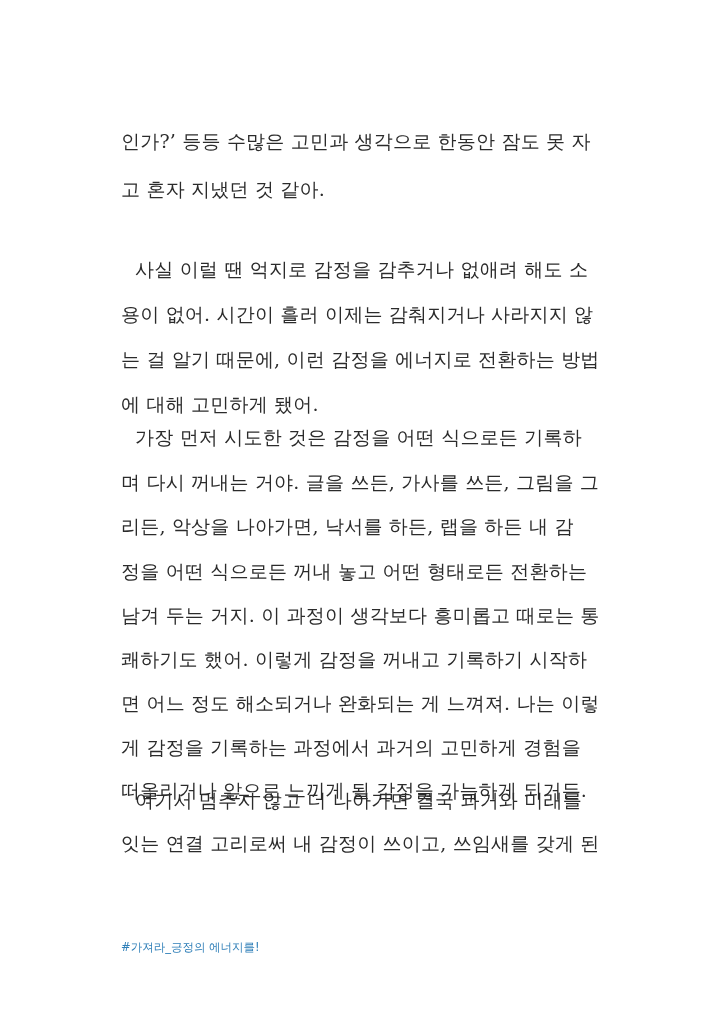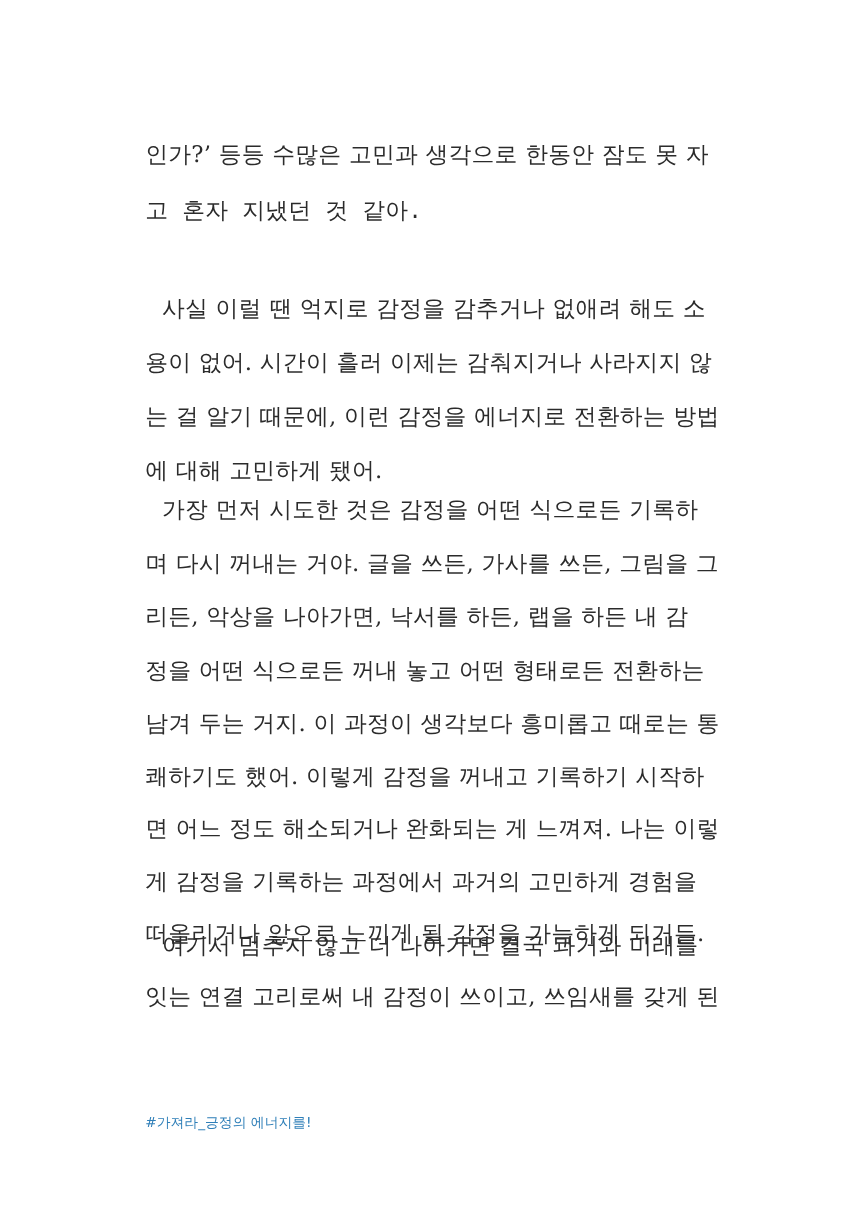--- a/index.html
+++ b/index.html
@@ -11,21 +11,21 @@
       width: 719px;
       height: 1024px;
       position: relative;
       overflow: hidden;
       font-family: "DejaVu Serif", "Liberation Serif", serif;
       color: #2a2a2a;
     }
     .page {
       position: absolute;
       left: 0;
-      top: 0;
+      top: 12px;
       width: 719px;
       height: 783px;
     }
     .text-block {
       position: absolute;
       left: 121px;
       width: 455px;
     }
     .line {
       position: absolute;
@@ -48,21 +48,21 @@
     }
   </style>
 </head>
 <body>
 
 <div class="page">
 
   <div class="text-block">
 
     <div class="line" style="top:116px;">인가?’ 등등 수많은 고민과 생각으로 한동안 잠도 못 자</div>
-    <div class="line" style="top:164px;font-family:Liberation Mono, monospace;">고 혼자 지냈던 것 같아.</div>
+    <div class="line" style="top:164px;">고 혼자 지냈던 것 같아.</div>
 
     <div class="line" style="top: 244px; left: 14px;">  사실 이럴 땐 억지로 감정을 감추거나 없애려 해도 소</div>
     <div class="line" style="top: 289px;">용이 없어. 시간이 흘러 이제는 감춰지거나 사라지지 않</div>
     <div class="line" style="top: 334px; text-align: right;">는 걸 알기 때문에, 이런 감정을 에너지로 전환하는 방법</div>
     <div class="line" style="top: 379px;">에 대해 고민하게 됐어.</div>
 
     <div class="line" style="top:412px; left:14px;">  가장 먼저 시도한 것은 감정을 어떤 식으로든 기록하</div>
     <div class="line" style="top: 457px;">며 다시 꺼내는 거야. 글을 쓰든, 가사를 쓰든, 그림을 그</div>
     <div class="line" style="top: 501px;">리든, 악상을 나아가면, 낙서를 하든, 랩을 하든 내 감</div>
     <div class="line" style="top: 546px;">정을 어떤 식으로든 꺼내 놓고 어떤 형태로든 전환하는</div>

